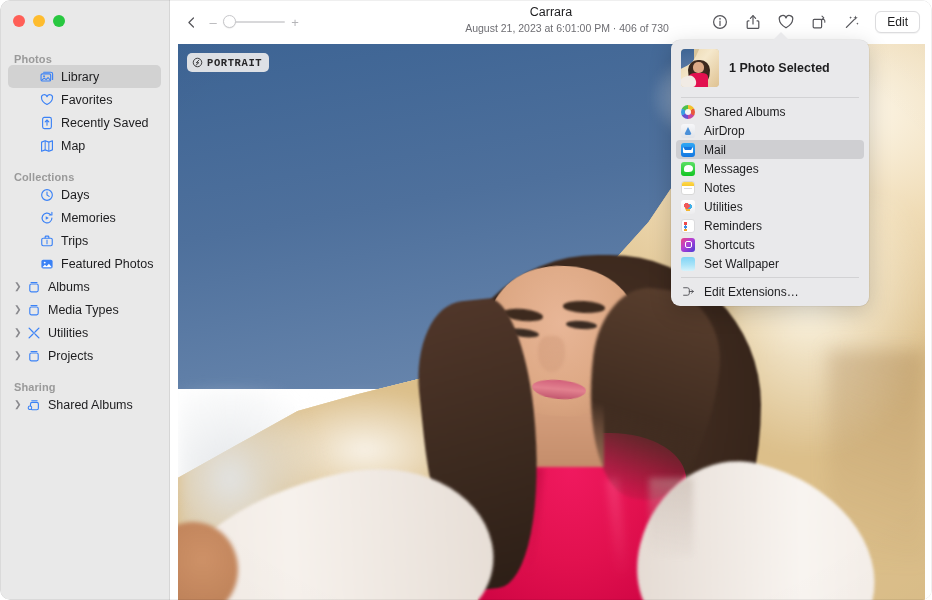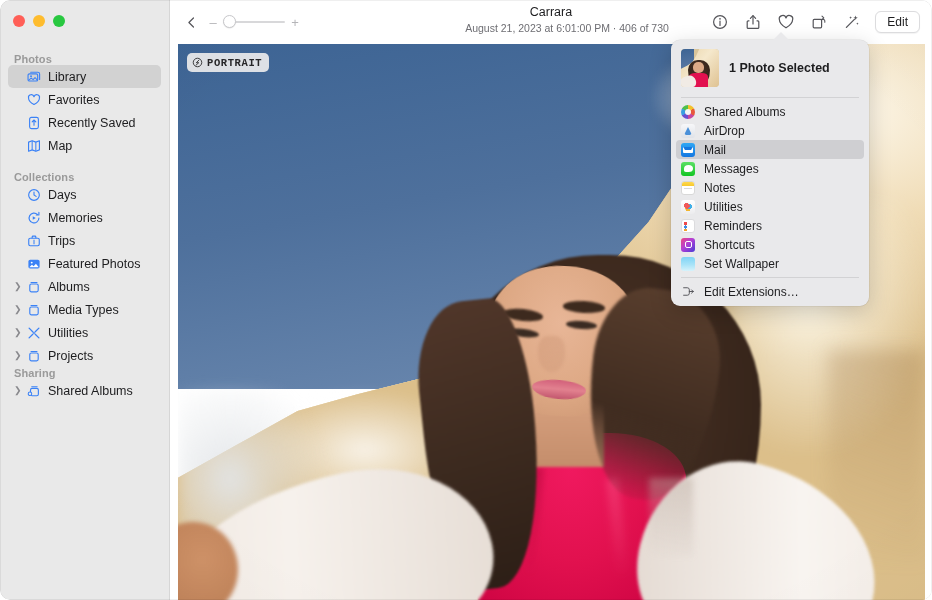--- a/index.html
+++ b/index.html
@@ -40,21 +40,21 @@
 
   .sb-section {
     font-size: 11px;
     color: #9a9a9a;
     font-weight: 600;
     padding: 0 0 0 14px;
     letter-spacing: 0.1px;
   }
   .sb-section.photos { margin-top: 17px; }
   .sb-section.collections { margin-top: 14px; }
-  .sb-section.sharing { }
+  .sb-section.sharing { margin-top: 14px; }
 
   .sb-item {
     display: flex; align-items: center;
     height: 23px;
     margin: 0 8px 0 8px;
     padding-left: 6px;
     border-radius: 5px;
     font-size: 12.5px;
     color: #1d1d1f;
     position: relative;
@@ -70,21 +70,21 @@
     margin-right: 0px;
     text-align: left;
   }
   .sb-item .ico {
     width: 17px; flex: 0 0 17px;
     display: flex; align-items: center; justify-content: center;
     margin-right: 6px;
     color: #3b82f6;
   }
   .sb-item .lbl { font-size: 12.5px; }
-  .sb-item.noarrow { padding-left: 17px; }
+  .sb-item.noarrow { padding-left: 30px; }
 
   
   .main {
     flex: 1 1 auto;
     position: relative;
     background: #ffffff;
     display: flex;
     flex-direction: column;
   }
   .toolbar {

